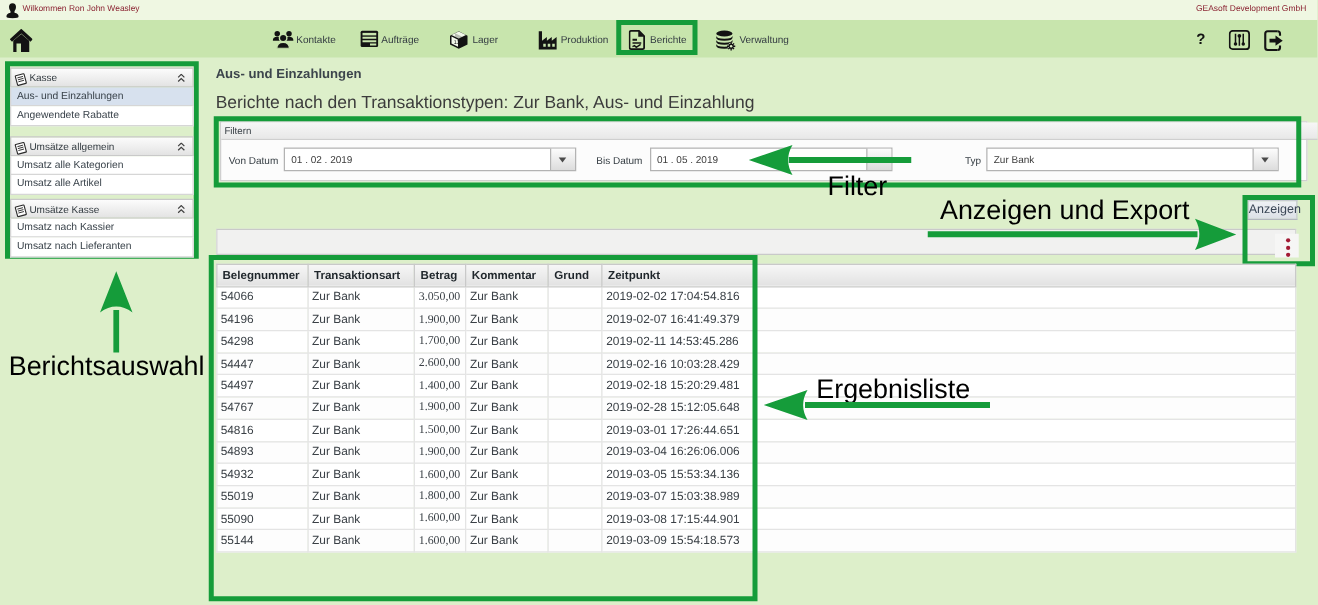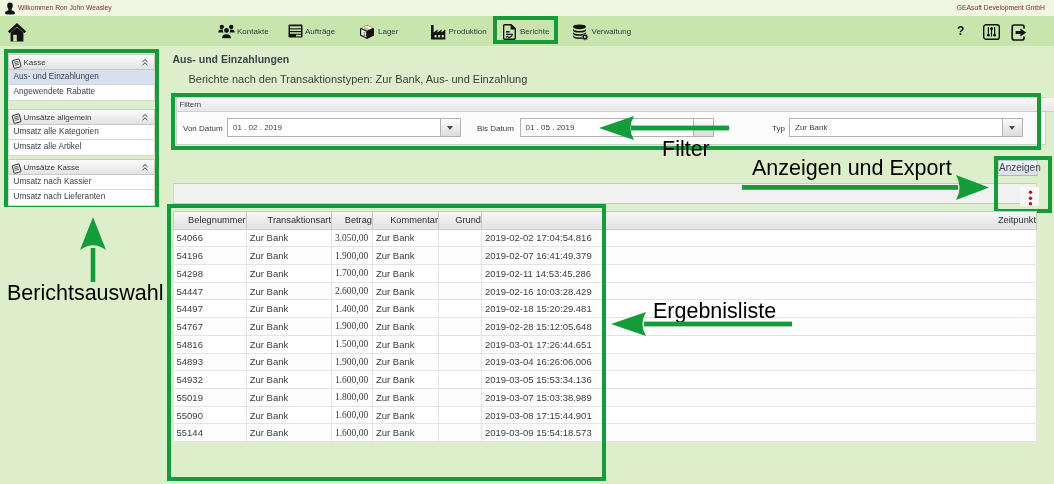--- a/index.html
+++ b/index.html
@@ -20,21 +20,21 @@
 .nicon { position:absolute; top:24px; }
 #fpanel { left:175.5px; top:96.5px; width:870.5px; height:48px; background:#fcfcfc; border:1px solid #cfcfcf; }
 #fhead { left:0; top:0; width:1015px; height:14px; background:linear-gradient(#f7f7f7,#e8e8e8); border-bottom:1px solid #cfcfcf; position:absolute; }
 .flab { font-size:8px; color:#333b41; top:124px; position:absolute; }
 .finput { top:118px; height:19px; background:#fff; border:1px solid #b3b3b3; font-size:8px; color:#3c3c3c; line-height:17px; padding-left:5px; position:absolute; }
 .fbtn { position:absolute; right:0; top:0; width:19.5px; height:17px; background:linear-gradient(#fcfcfc,#dcdcdc); border-left:1px solid #b3b3b3; }
 .fbtn:after { content:""; position:absolute; left:6.2px; top:7px; border-left:3.5px solid transparent; border-right:3.5px solid transparent; border-top:4.5px solid #4a4a4a; }
 #ttool { left:172.5px; top:182.5px; width:864.5px; height:21px; background:#f1f1f0; border:1px solid #c9c9c9; border-left-color:#d5d5d5; border-right-color:#d5d5d5; }
 table { border-collapse:collapse; table-layout:fixed; }
 #dtable { left:172.5px; top:210.5px; width:864.5px; }
-#dtable th { height:18px; background:linear-gradient(#f7f7f7,#e2e2e2); border:1px solid #c9c9c9; font-size:9.25px; font-weight:normal; color:#1f262b; text-align:right; padding:0 0 0 4.5px;margin-left:44px; }
+#dtable th { height:18px; background:linear-gradient(#f7f7f7,#e2e2e2); border:1px solid #c9c9c9; font-size:9.25px; font-weight:bold; color:#1f262b; text-align:left; padding:0 0 0 4.5px;margin-left:44px; }
 #dtable td { height:17.72px; border:1px solid #e4e4e4; border-top:none; font-size:9.5px; color:#3a4046; padding:0 4px 0 3px; background:#fff; }
 #dtable td.num { text-align:right;font-family:Liberation Serif, serif; }
 #dtable tr.alt td { background:#fdfdfd; }
 </style>
 </head>
 <body>
 
 <div class="abs" id="topstrip">
   <svg class="abs" style="left:5px;top:1.5px" width="10" height="13" viewBox="0 0 10 13">
       <path d="M5 0.5 Q7.8 0.5 7.8 3.6 Q7.8 5.8 6.6 7 L6.6 8.2 Q10 9 10 11.2 Q10 12.5 5 12.5 Q0 12.5 0 11.2 Q0 9 3.4 8.2 L3.4 7 Q2.2 5.8 2.2 3.6 Q2.2 0.5 5 0.5 Z" fill="#131313"></path>
@@ -190,21 +190,21 @@
   <div class="abs sp-i" style="top:190.2px">Umsatz nach Lieferanten</div>
 </div>
 
 <svg class="abs" style="left:78px;top:214px" width="30" height="70" viewBox="0 0 30 70">
   <rect x="12.7" y="34" width="4.6" height="34" fill="#159c3a"></rect>
   <path d="M15 3 L28 36 Q15 26.5 2 36 Z" fill="#159c3a"></path>
 </svg>
 <div class="abs anno" style="left:7px;top:280.5px;">Berichtsauswahl</div>
 
 <div class="abs" style="left:172.5px;top:53px;font-size:10.5px;font-weight:bold;color:#3c454c;">Aus- und Einzahlungen</div>
-<div class="abs" style="left:172.5px;top:73px;font-size:11px;color:#3c3c3c;margin-left:16px;">Berichte nach den Transaktionstypen: Zur Bank, Aus- und Einzahlung</div>
+<div class="abs" style="left:172.5px;top:73px;font-size:14px;color:#3c3c3c;">Berichte nach den Transaktionstypen: Zur Bank, Aus- und Einzahlung</div>
 
 <div class="abs" id="fpanel">
   <div id="fhead">
       <span class="abs" style="left:3px;top:2.5px;font-size:7.75px;color:#333b41;">Filtern</span>
     <svg class="abs" style="right:6px;top:3px" width="7" height="8" viewBox="0 0 7 8">
         <path d="M0.6 3.4 L3.5 0.6 L6.4 3.4" fill="none" stroke="#444" stroke-width="1.1"></path>
         <path d="M0.6 7 L3.5 4.2 L6.4 7" fill="none" stroke="#444" stroke-width="1.1"></path>
       </svg>
   </div>
 </div>

